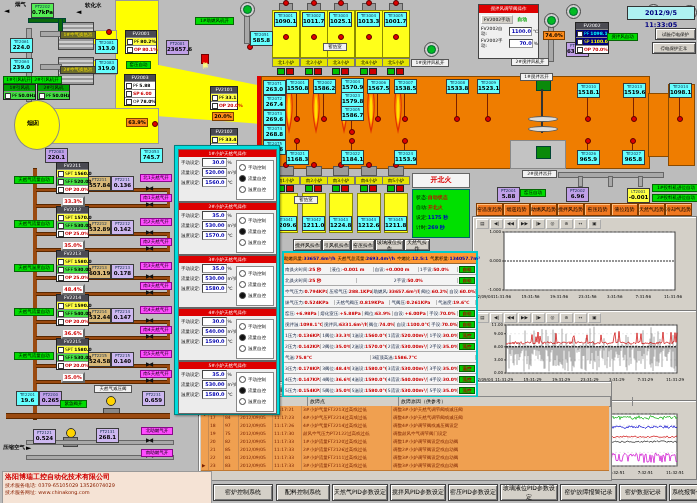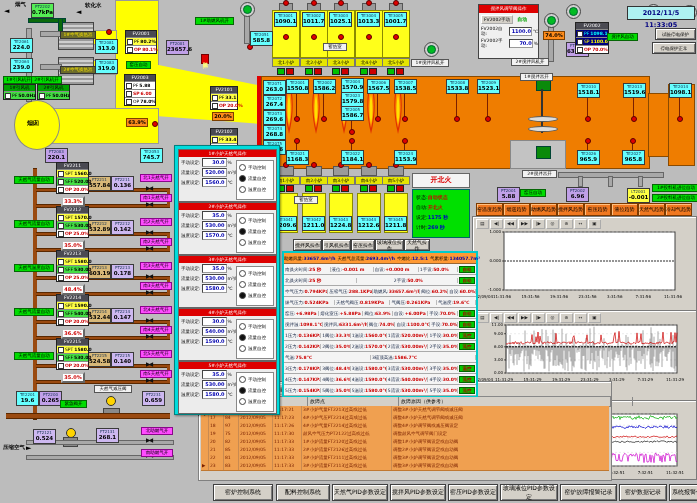--- a/index.html
+++ b/index.html
@@ -139,30 +139,35 @@
   <div class="shp" style="left:103px;top:408px;width:15px;height:9px;background:#8a8a8a;border:1px solid #444"></div>
   <div class="shp" style="left:66px;top:428px;width:8px;height:8px;background:#ffd400;border:1px solid #333;border-radius:50%"></div>
   <div class="shp" style="left:63px;top:437px;width:13px;height:8px;background:#8a8a8a;border:1px solid #444"></div>
 
   <div class="shp" style="left:536px;top:78px;width:13px;height:11px;background:#0a8a0a;border:1px solid #043"></div>
   <div class="shp" style="left:541px;top:89px;width:2px;height:44px;background:#333"></div>
   <div class="shp" style="left:528px;top:116px;width:28px;height:4px;background:#ddd;border:1px solid #555;border-radius:50%"></div>
   <div class="shp" style="left:528px;top:126px;width:28px;height:4px;background:#ddd;border:1px solid #555;border-radius:50%"></div>
   <div class="shp" style="left:536px;top:146px;width:13px;height:11px;background:#0a8a0a;border:1px solid #043"></div>
 
-  <div id="datebox">2012/11/5 11:33:05</div>
+  <div id="datebox">2012/9/5 11:33:05</div>
   <div class="btn3d pwr" style="left:655px;top:28px;width:39px;height:10px">试验停电保护</div>
   <div class="btn3d pwr" style="left:652px;top:42px;width:42px;height:10px">停电保护正常</div>
   <div id="firebtn">开北火</div>
   <div id="firestat">
       <div class="frow"><span>状态:</span><span class="rv">自动状态</span></div>
       <div class="frow"><span>自动:</span><span class="rv">开北火</span></div>
       <div class="frow"><span>设定:</span><span class="bv">1175 秒</span></div>
       <div class="frow"><span>计时:</span><span class="bv">269 秒</span></div>
     </div>
+  <div id="company">
+    <div class="cn">洛阳博瑞工控自动化技术有限公司</div>
+    <div class="ci">技术服务电话: 0379-65105029  13526074029</div>
+    <div class="ci">技术服务网址: www.chinakong.com</div>
+  </div>
   <div id="gaspop">
       <div class="gsec" style="left: 3px; top: 3px; width: 97px; height: 51px;">
         <div class="tt2">1#小炉天然气操作</div>
         <div class="gfield">
           <span>手动设定:</span>
           <span class="inp">30.0</span>
           <span>%</span>
         </div>
         <div class="gfield">
           <span>流量设定:</span>

